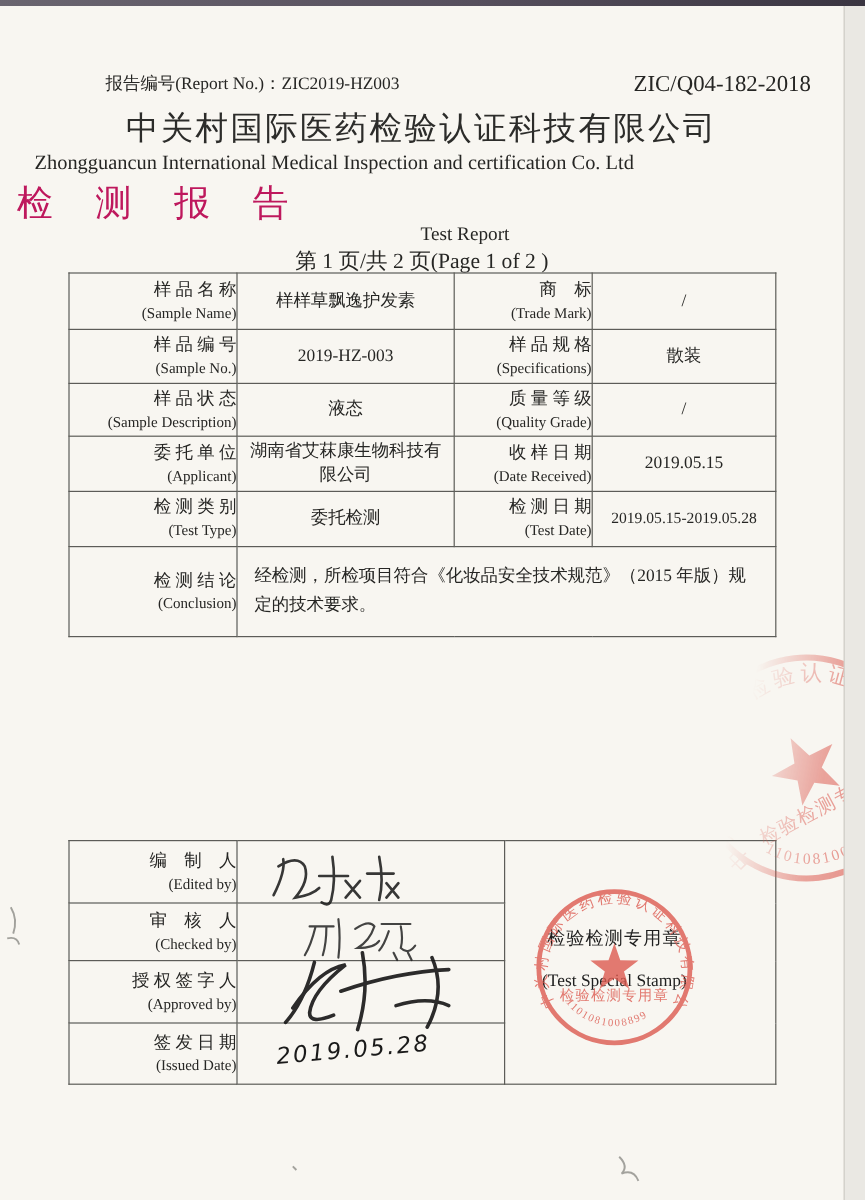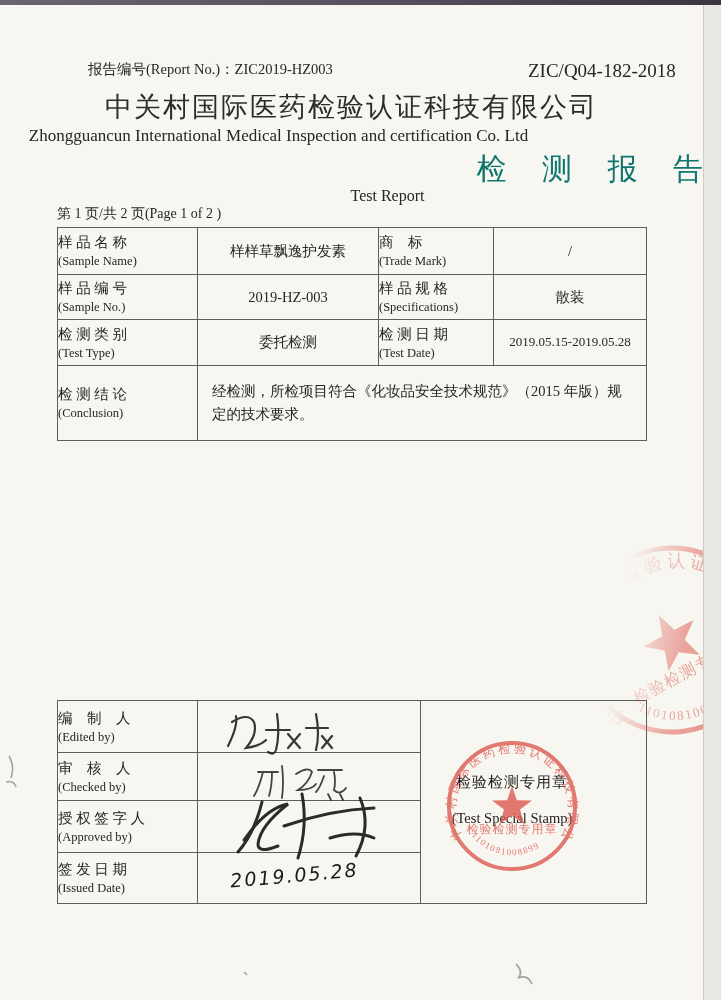--- a/index.html
+++ b/index.html
@@ -12,30 +12,30 @@
   .edge-strip{position:absolute;left:703px;top:0;width:18px;height:1000px;
     background:#eae8e3;border-left:1px solid #cfccc6;}
   .topbar{position:absolute;left:0;top:0;width:721px;height:5px;
     background:linear-gradient(to right,#6a6570,#564f5d 55%,#3a3541);}
   
   .report-line{position:absolute;left:88px;top:60px;font-size:14.5px;white-space:nowrap;}
   .doc-code{position:absolute;left:492px;top:60px;font-size:19px;white-space:nowrap;margin-left:36px;}
   .company-cn{position:absolute;left:0;top:89px;width:703px;text-align:center;
     font-size:27px;letter-spacing:2px;color:#2c2c2a;}
   .company-en{position:absolute;left:0;top:126px;width:557px;text-align:center;font-size:17px;}
-  .title-cn{position:absolute;left:14px;top:149px;width:703px;text-align:right;
-    font-size:30px;letter-spacing:14px;color:#0f766e;}
+  .title-cn{position:absolute;left:14px;top:149px;width:703px;text-align:left;
+    font-size:30px;letter-spacing:14px;color:#be185d;}
   .title-en{position:absolute;left:0;top:187px;width:703px;text-align:center;font-size:16px;padding-left:36px;}
-  .page-info{position:absolute;left:57px;top:205px;width:589px;text-align:left;font-size:14px;}
+  .page-info{position:absolute;left:57px;top:205px;width:589px;text-align:center;font-size:18px;}
   
   table{border-collapse:collapse;table-layout:fixed;position:absolute;background:transparent;}
   .tblA{left:57px;top:227px;}
   .tblB{left:57px;top:700px;}
   td{border:1px solid #5c5c58;padding:0;vertical-align:middle;overflow:hidden;}
-  td.lbl{text-align:left;margin-top:24px;}
+  td.lbl{text-align:right;margin-top:24px;}
   td.lbl .cn{font-size:14.5px;line-height:1.45;}
   td.lbl .en{font-size:12.5px;line-height:1.3;}
   td.lbl .sp{letter-spacing:2px;}
   td.val{text-align:center;font-size:14.5px;line-height:1.4;padding:2px 6px;}
   td.val.small{font-size:13px;}
   td.wide{text-align:left;font-size:14.5px;padding:4px 14px;line-height:1.6;}
   
   td.stampcell{position:relative;}
   .stamp-label{position:absolute;left:0;top:72px;width:182px;text-align:center;color:#1f1f1f;}
   .stamp-label .cn{font-size:15px;letter-spacing:1px;}
@@ -91,20 +91,44 @@
     <td class="lbl">
           <div class="cn">样 品 编 号</div>
           <div class="en">(Sample No.)</div>
         </td>
     <td class="val">2019-HZ-003</td>
     <td class="lbl">
           <div class="cn">样 品 规 格</div>
           <div class="en">(Specifications)</div>
         </td>
     <td class="val">散装</td>
+  </tr>
+  <tr style="height:44px">
+    <td class="lbl">
+          <div class="cn">样 品 状 态</div>
+          <div class="en">(Sample Description)</div>
+        </td>
+    <td class="val">液态</td>
+    <td class="lbl">
+          <div class="cn">质 量 等 级</div>
+          <div class="en">(Quality Grade)</div>
+        </td>
+    <td class="val">/</td>
+  </tr>
+  <tr style="height:43px">
+    <td class="lbl">
+          <div class="cn">委 托 单 位</div>
+          <div class="en">(Applicant)</div>
+        </td>
+    <td class="val">湖南省艾菻康生物科技有限公司</td>
+    <td class="lbl">
+          <div class="cn">收 样 日 期</div>
+          <div class="en">(Date Received)</div>
+        </td>
+    <td class="val">2019.05.15</td>
   </tr>
   <tr style="height:46px">
     <td class="lbl">
           <div class="cn">检 测 类 别</div>
           <div class="en">(Test Type)</div>
         </td>
     <td class="val">委托检测</td>
     <td class="lbl">
           <div class="cn">检 测 日 期</div>
           <div class="en">(Test Date)</div>

